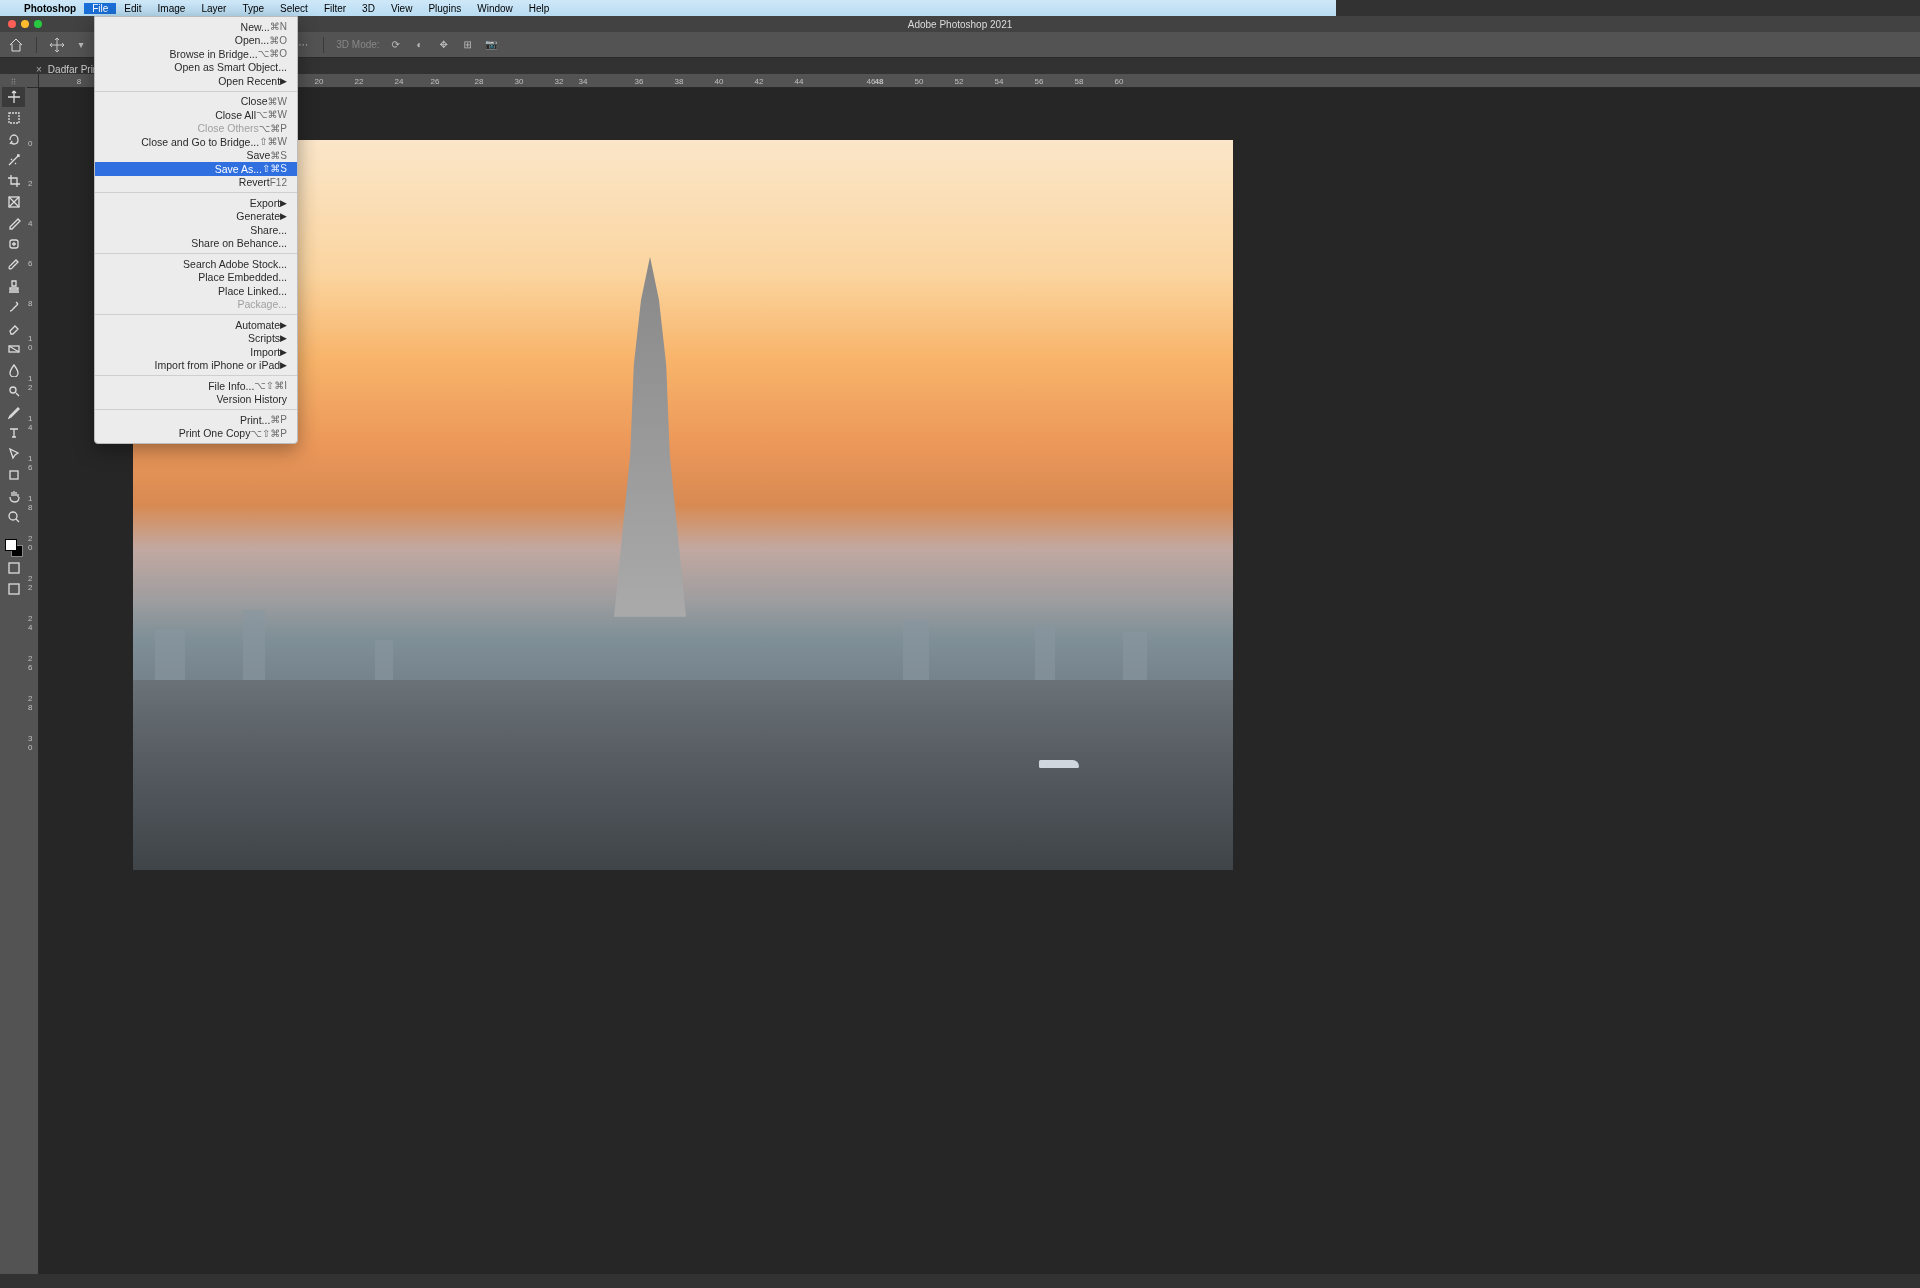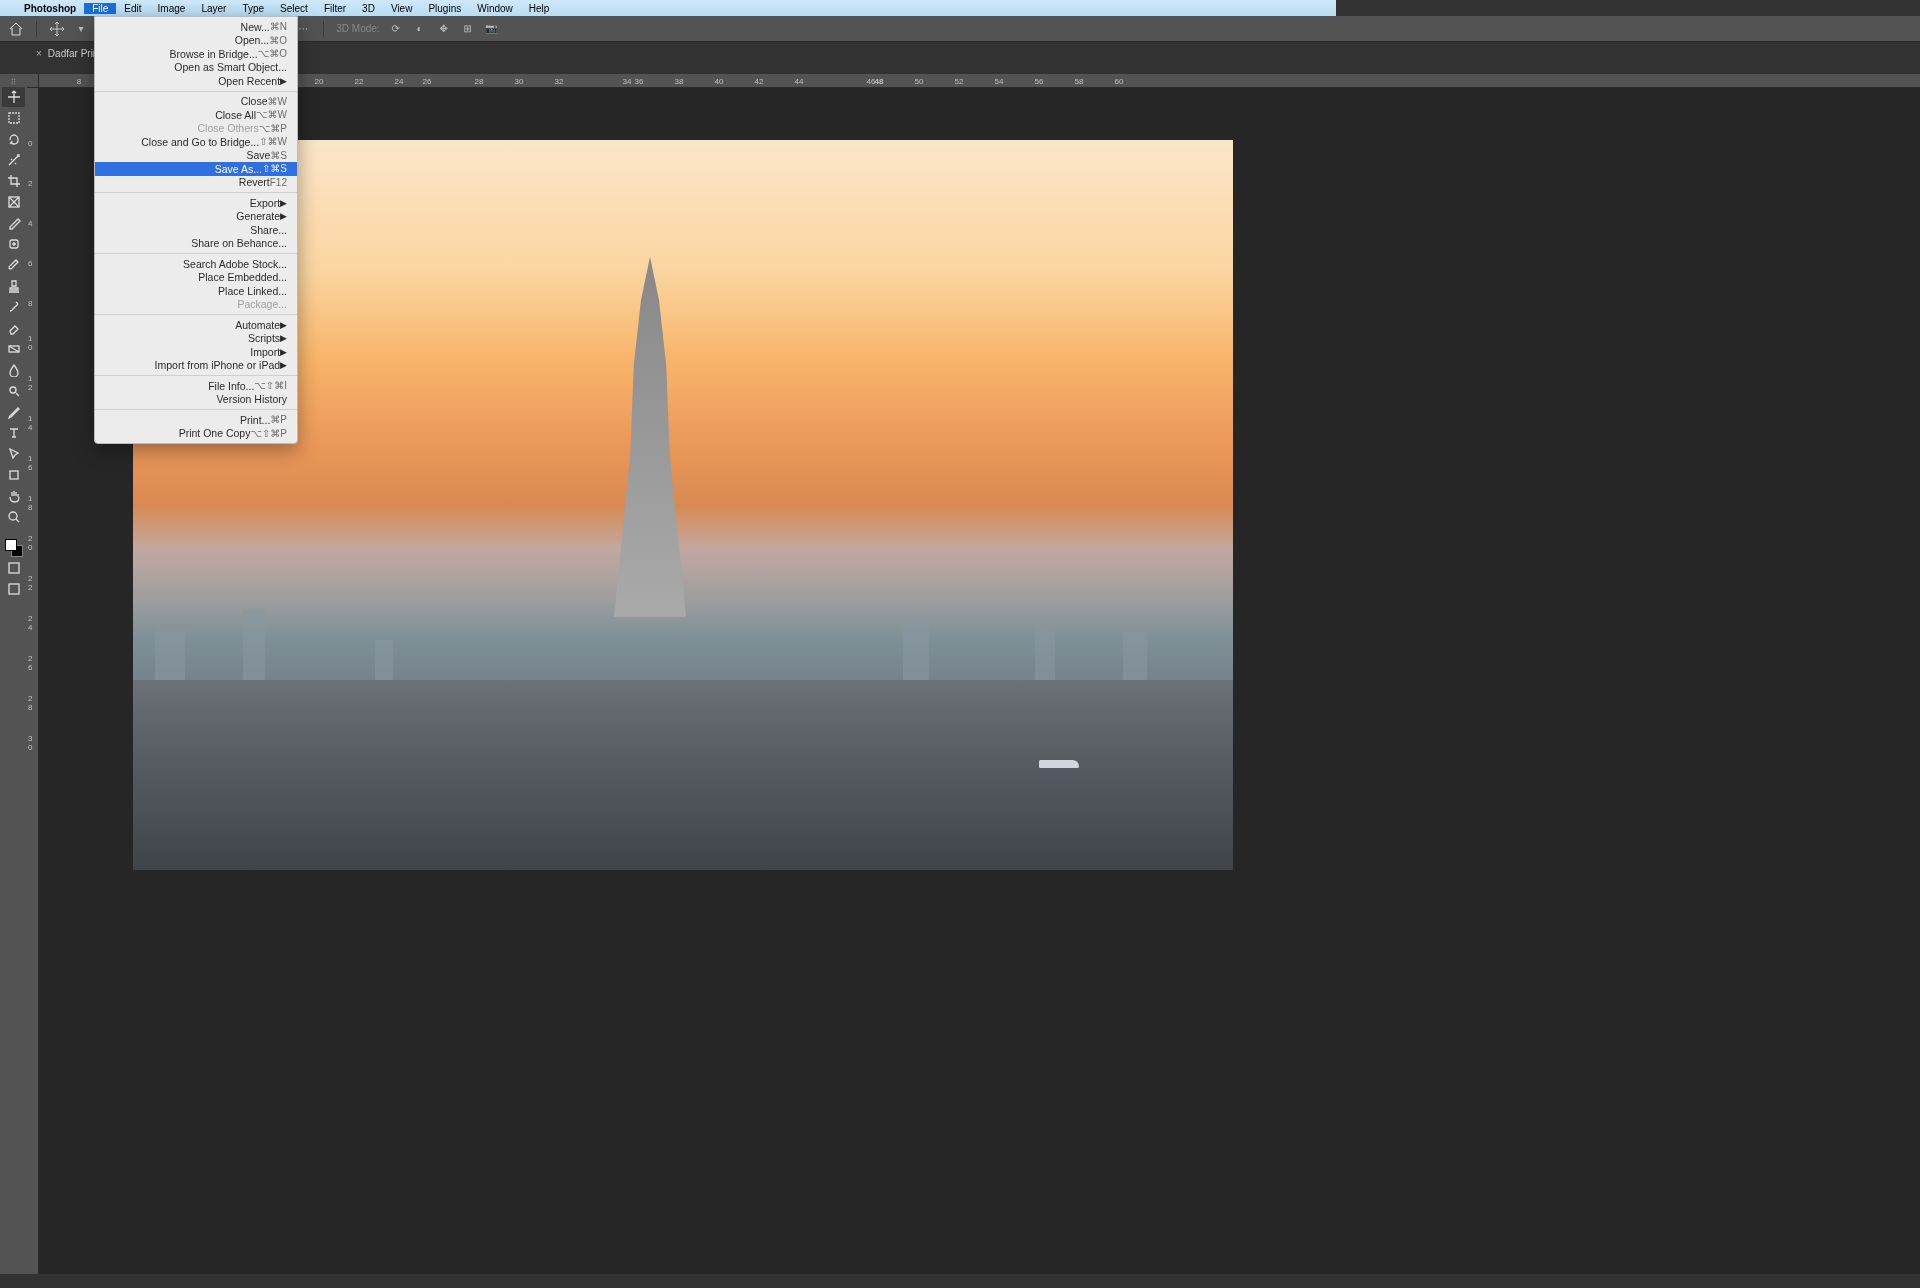--- a/index.html
+++ b/index.html
@@ -194,20 +194,28 @@
       <span>Print...</span>
       <span class="shortcut">⌘P</span>
     </div>
     <div class="item">
       <span>Print One Copy</span>
       <span class="shortcut">⌥⇧⌘P</span>
     </div>
   </div>
 
 <div class="window">
+  <div class="titlebar">
+    <div class="traffic-lights">
+      <div class="tl red"></div>
+      <div class="tl yellow"></div>
+      <div class="tl green"></div>
+    </div>
+    <div class="window-title">Adobe Photoshop 2021</div>
+  </div>
 
   <div class="options-bar">
     <span class="home-icon">
       <svg viewBox="0 0 16 16">
           <path d="M2 8 L8 2 L14 8 M4 7 V14 H12 V7" stroke="#ddd" fill="none"></path>
         </svg>
     </span>
     <span class="sep"></span>
     <span class="opt-icon">
       <svg viewBox="0 0 16 16">
@@ -390,25 +398,25 @@
     <div class="ruler-h" id="ruler-h">
         <span style="left: 40px;">8</span>
         <span style="left: 80px;">10</span>
         <span style="left: 120px;">12</span>
         <span style="left: 160px;">14</span>
         <span style="left: 200px;">16</span>
         <span style="left: 240px;">18</span>
         <span style="left: 280px;">20</span>
         <span style="left: 320px;">22</span>
         <span style="left: 360px;">24</span>
-        <span style="left: 388px;">26</span>
+        <span style="left: 396px;">26</span>
         <span style="left: 440px;">28</span>
         <span style="left: 480px; text-align: center;">30</span>
         <span style="left: 520px;">32</span>
-        <span style="left: 588px;">34</span>
+        <span style="left: 544px;">34</span>
         <span style="left: 600px;">36</span>
         <span style="left: 640px;">38</span>
         <span style="left: 680px;">40</span>
         <span style="left: 720px;">42</span>
         <span style="left: 760px;">44</span>
         <span style="left: 800px; margin-left: 32px;">46</span>
         <span style="left: 840px; font-weight: bold;">48</span>
         <span style="left: 880px;">50</span>
         <span style="left: 920px;">52</span>
         <span style="left: 960px;">54</span>

